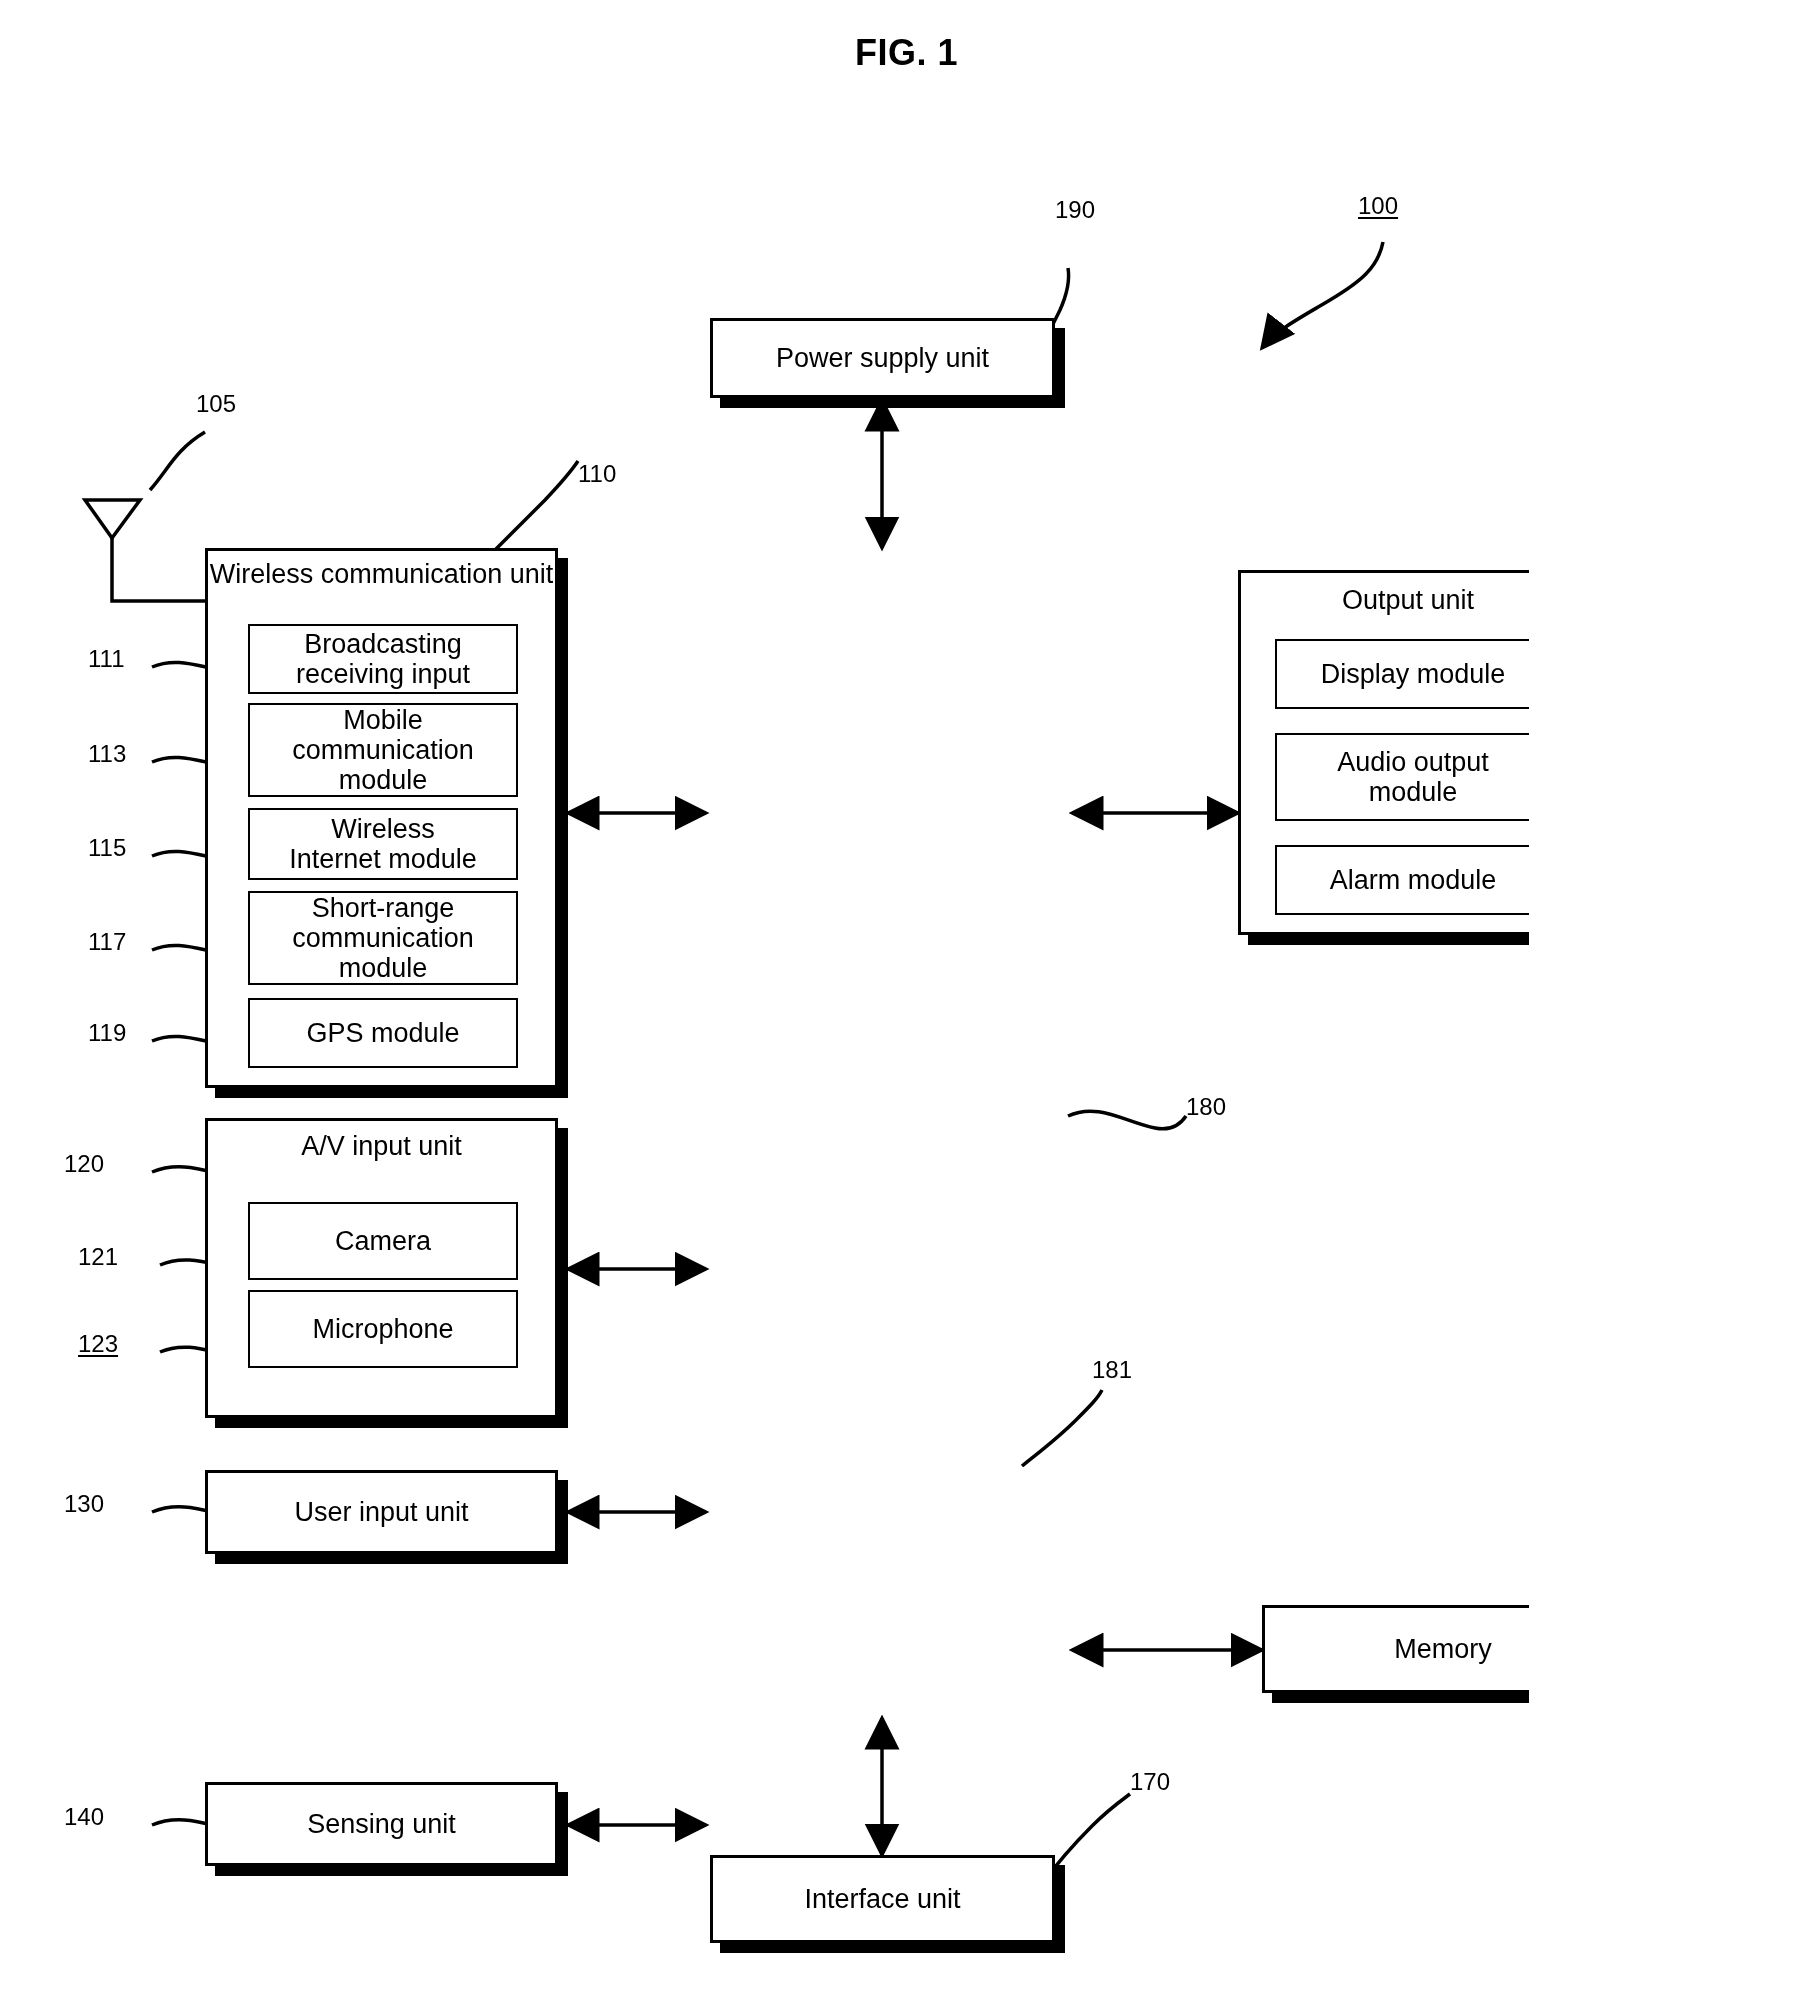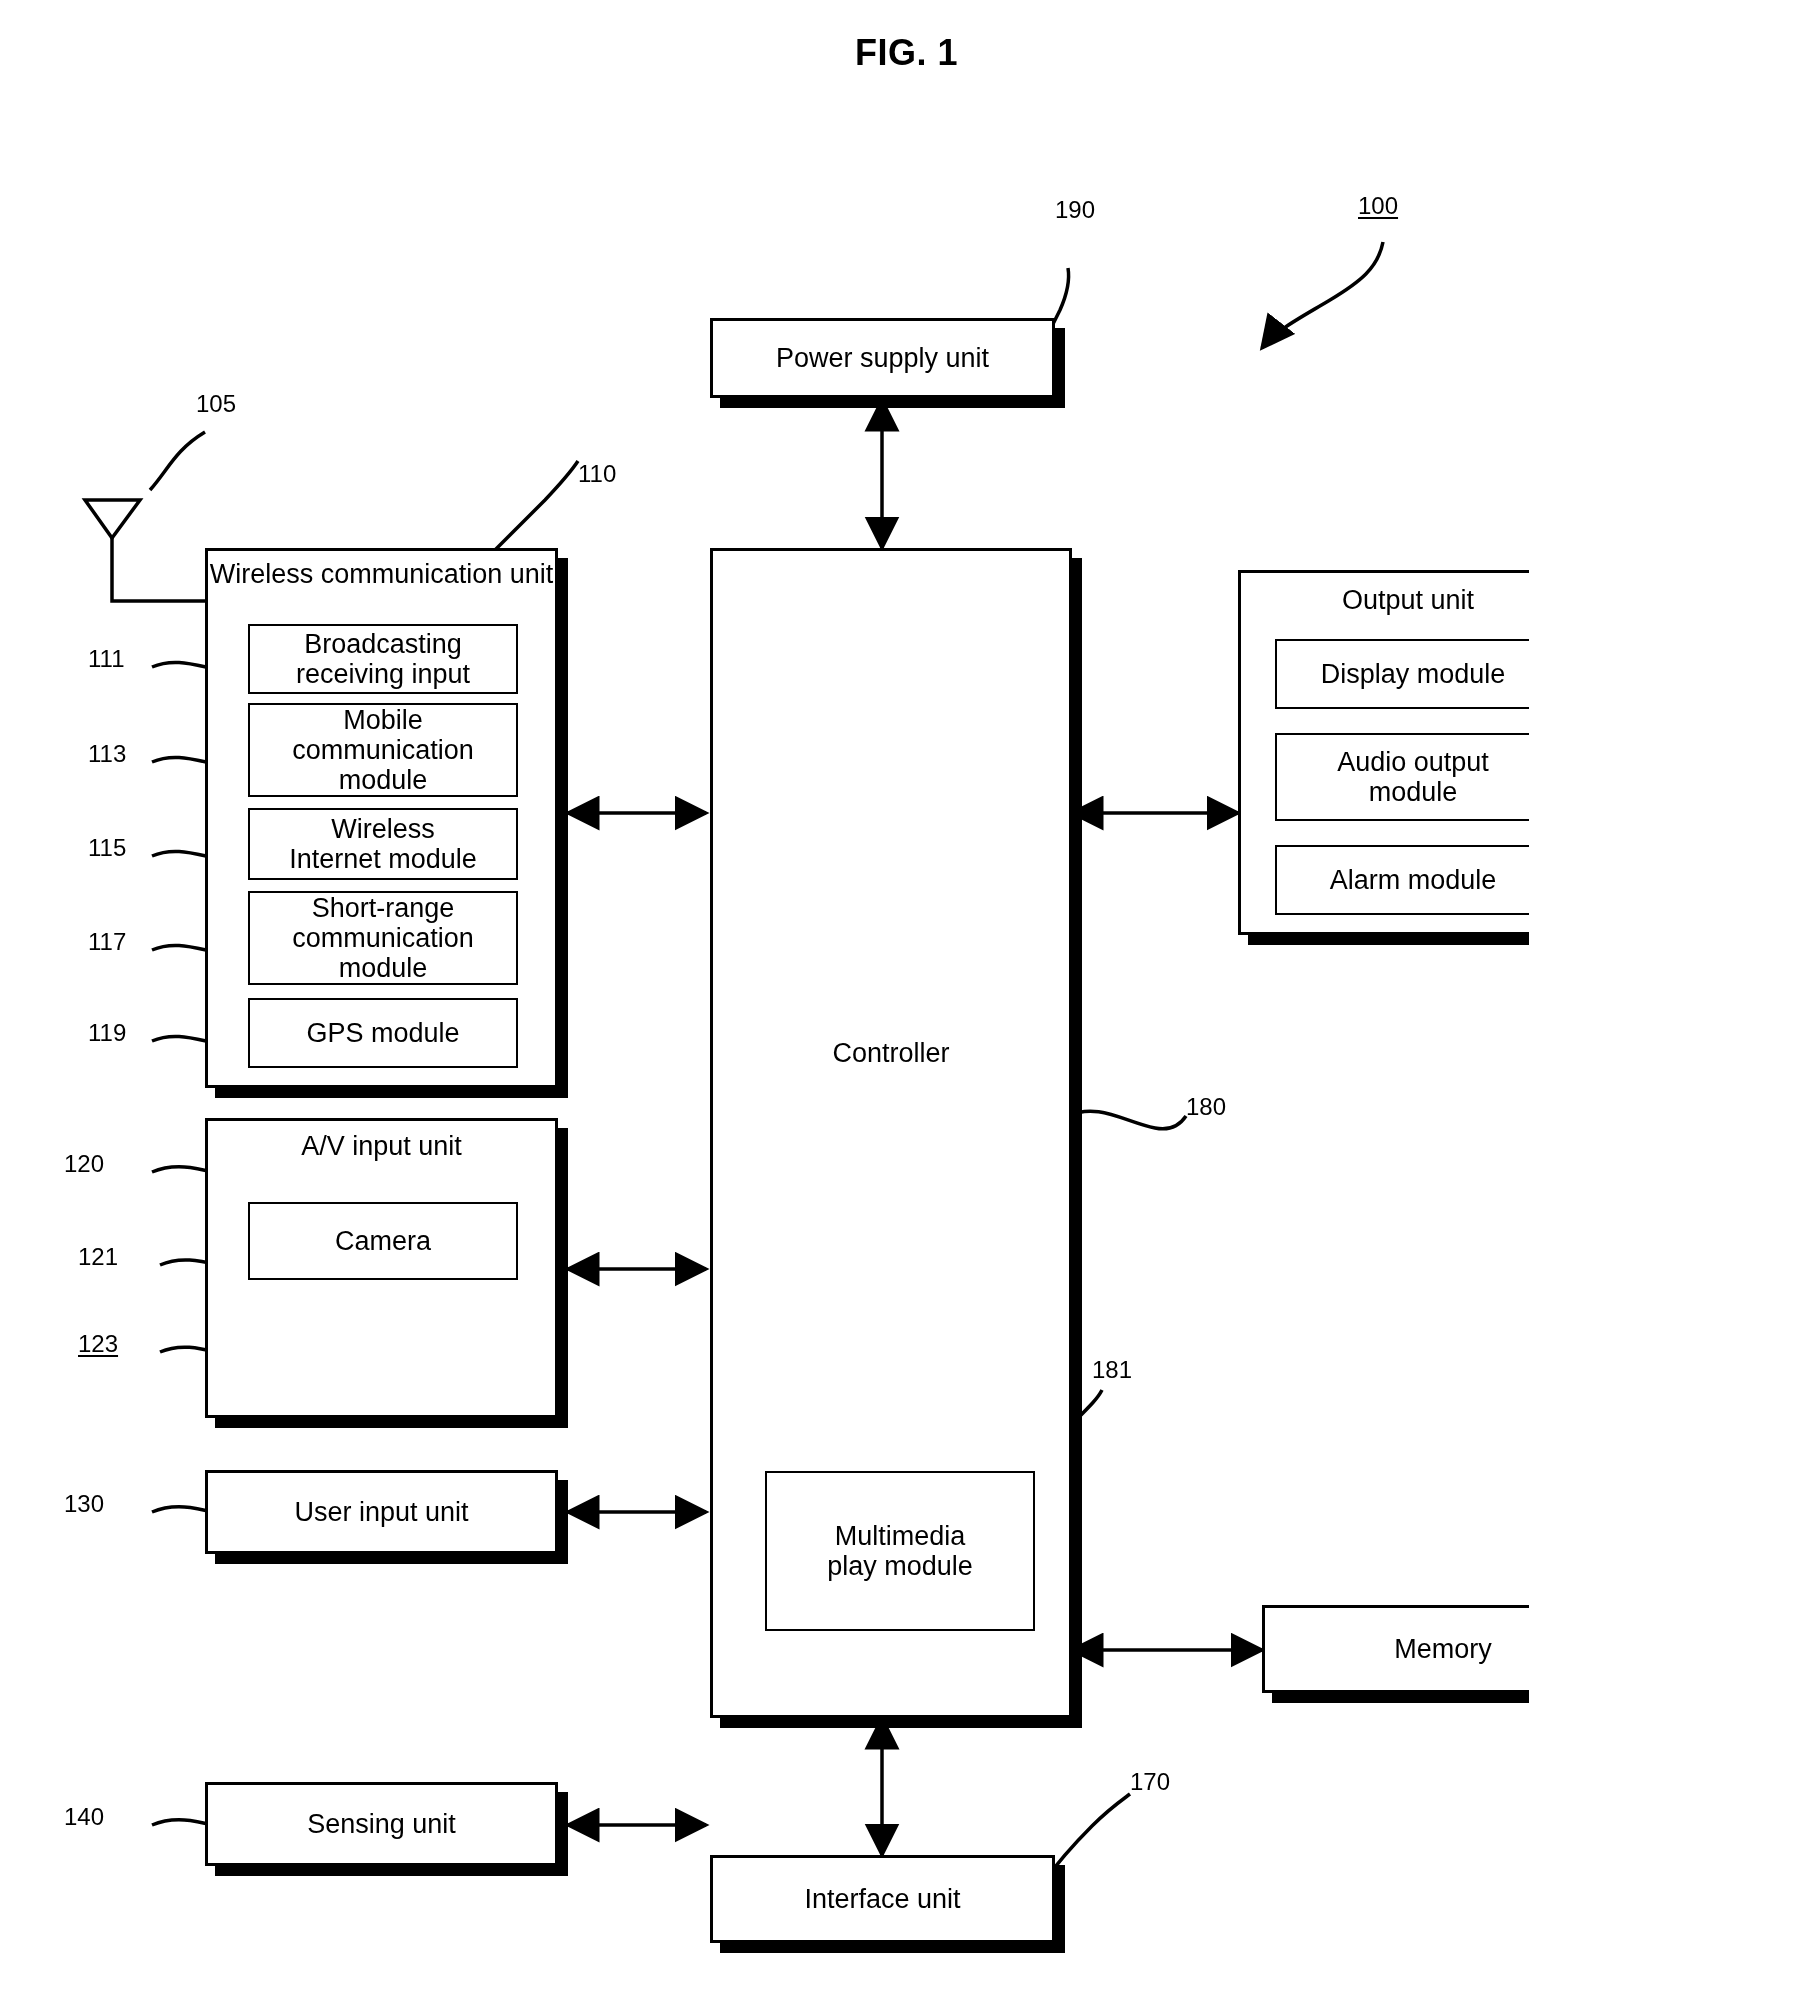--- a/index.html
+++ b/index.html
@@ -220,43 +220,38 @@
   <div class="ref" style="left:88px; top:1019px;">119</div>
   <div class="ref" style="left:578px; top:460px;">110</div>
 
   <div class="box" style="left:205px; top:1118px; width:353px; height:300px; display:block;">
     <div class="group-title" style="left:0; top:10px; width:347px;">A/V input unit</div>
 
     <div class="subbox" style="left:40px; top:81px; width:270px; height:78px;">
       <span class="label-text">Camera</span>
     </div>
 
+    <div class="subbox" style="left:40px; top:169px; width:270px; height:78px;">
+      <span class="label-text">Microphone</span>
+    </div>
   </div>
   <div class="ref" style="left:64px; top:1150px;">120</div>
   <div class="ref" style="left:78px; top:1243px;">121</div>
   <div class="ref underlined" style="left:78px; top:1330px;">123</div>
 
   <div class="box" style="left:205px; top:1470px; width:353px; height:84px;">
     <span class="label-text">User input unit</span>
   </div>
   <div class="ref" style="left:64px; top:1490px;">130</div>
 
   <div class="box" style="left:205px; top:1782px; width:353px; height:84px;">
     <span class="label-text">Sensing unit</span>
   </div>
   <div class="ref" style="left:64px; top:1803px;">140</div>
 
-  <div class="box" style="left:710px; top:548px; width:362px; height:1170px; display:block;">
-    <div class="group-title" style="left:0; top:487px; width:356px;">Controller</div>
-
-    <div class="subbox" style="left:52px; top:920px; width:270px; height:160px;">
-      <span class="label-text">Multimedia
-play module</span>
-    </div>
-  </div>
   <div class="ref" style="left:1186px; top:1093px;">180</div>
   <div class="ref" style="left:1092px; top:1356px;">181</div>
 
   <div class="box" style="left:1238px; top:570px; width:340px; height:365px; display:block;">
     <div class="group-title" style="left:0; top:12px; width:334px;">Output unit</div>
 
     <div class="subbox" style="left:34px; top:66px; width:276px; height:70px;">
       <span class="label-text">Display module</span>
     </div>
 

